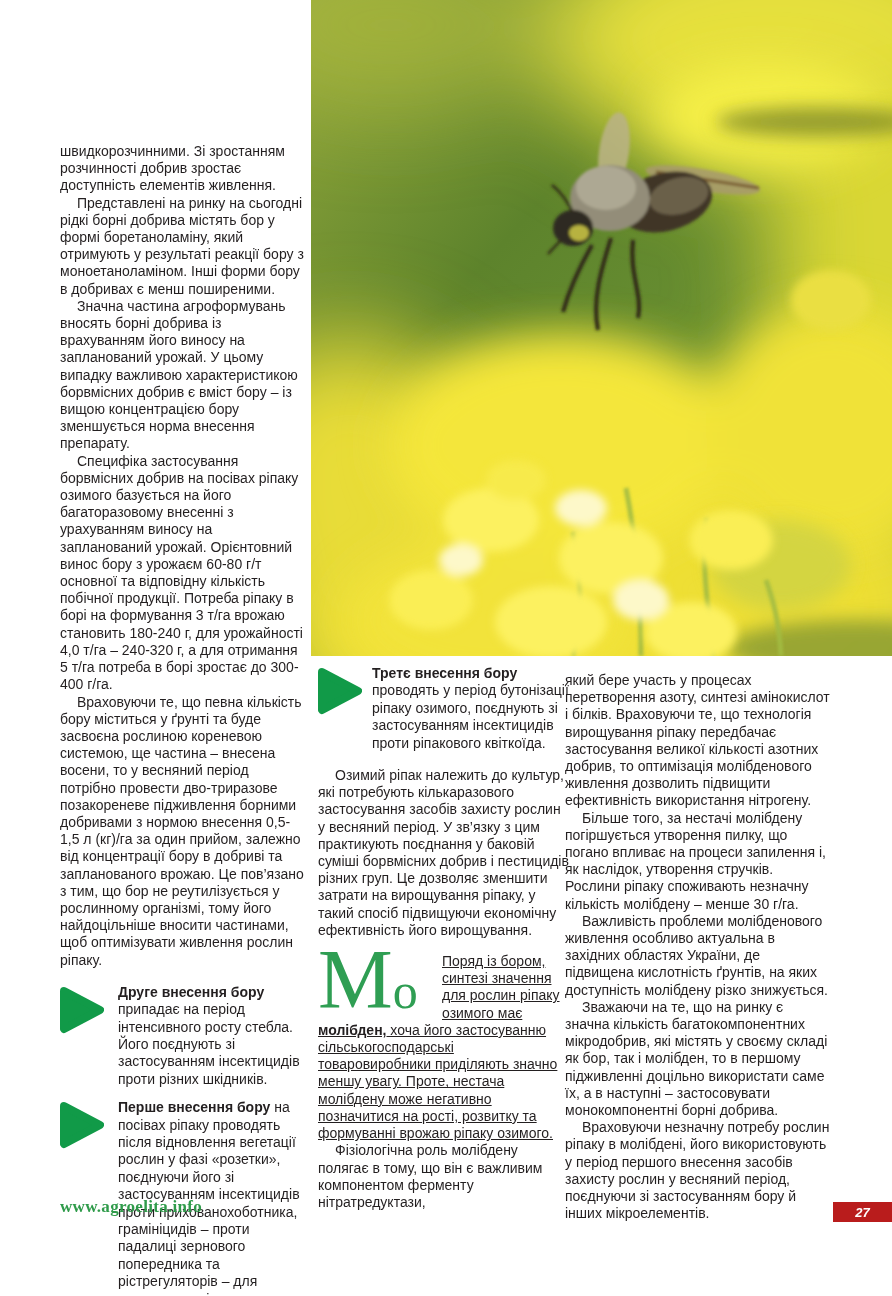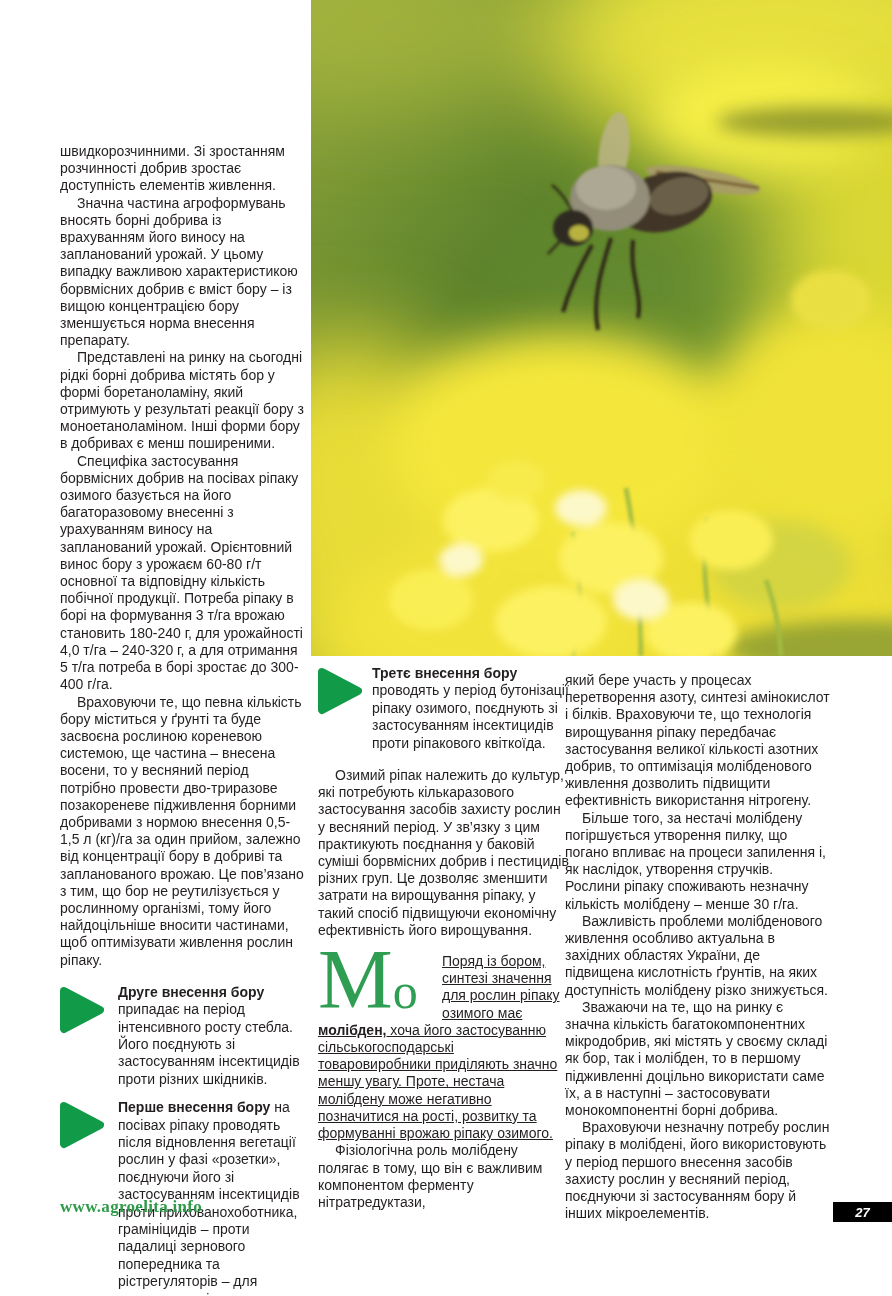--- a/index.html
+++ b/index.html
@@ -21,21 +21,21 @@
   .lead{font-weight:bold;}
   .bold{font-weight:bold;}
   .mid-para{margin-top:15px;}
   .dc-wrap{margin-top:14px;text-decoration:underline;}
   .dropcap{float:left;width:116px;height:56px;margin:2px 8px 0 0;color:#2f9e53;
            font-family:"Liberation Serif",serif;line-height:50px;white-space:nowrap;}
   .dc-big{font-size:84px;}
   .dc-small{font-size:50px;}
   .footer-link{position:absolute;left:60px;top:1197px;font-family:"Liberation Serif",serif;
                font-weight:bold;font-size:17px;color:#2f9b4a;letter-spacing:0.3px;text-decoration:none;}
-  .badge{position:absolute;left:833px;top:1202px;width:59px;height:20px;background:#000000;
+  .badge{position:absolute;left:833px;top:1202px;width:59px;height:20px;background:#b91c1c;
          display:flex;align-items:center;justify-content:center;}
   .badge span{color:#ffffff;font-weight:bold;font-style:italic;font-size:13px;}
 </style>
 </head>
 <body>
 
 <div class="page">
 
   <svg class="photo" viewBox="0 0 581 656" preserveAspectRatio="none" aria-hidden="true">
     <defs>
@@ -114,22 +114,22 @@
         <path d="M322 240 C318 275 332 295 327 318"></path>
         <path d="M281 245 C268 268 258 290 252 312"></path>
       </g>
       <path d="M262 212 C255 200 250 192 241 185" stroke="#2e2817" stroke-width="2.5" fill="none"></path>
       <path d="M250 240 L237 254" stroke="#2e2817" stroke-width="2.5" fill="none"></path>
     </g>
   </svg>
 
   <div class="col col-left">
     <p class="para noindent">швидкорозчинними. Зі зростанням розчинності добрив зростає доступність елементів живлення.</p>
+    <p class="para">Представлені на ринку на сьогодні рідкі борні добрива містять бор у формі боретаноламіну, який отримують у результаті реакції бору з моноетаноламіном. Інші форми бору в добривах є менш поширеними.</p>
     <p class="para">Значна частина агроформувань вносять борні добрива із врахуванням його виносу на запланований урожай. У цьому випадку важливою характеристикою борвмісних добрив є вміст бору – із вищою концентрацією бору зменшується норма внесення препарату.</p>
-    <p class="para">Представлені на ринку на сьогодні рідкі борні добрива містять бор у формі боретаноламіну, який отримують у результаті реакції бору з моноетаноламіном. Інші форми бору в добривах є менш поширеними.</p>
     <p class="para">Специфіка застосування борвмісних добрив на посівах ріпаку озимого базується на його багаторазовому внесенні з урахуванням виносу на запланований урожай. Орієнтовний винос бору з урожаєм 60-80 г/т основної та відповідну кількість побічної продукції. Потреба ріпаку в борі на формування 3 т/га врожаю становить 180-240 г, для урожайності 4,0 т/га – 240-320 г, а для отримання 5 т/га потреба в борі зростає до 300-400 г/га.</p>
     <p class="para">Враховуючи те, що певна кількість бору міститься у ґрунті та буде засвоєна рослиною кореневою системою, ще частина – внесена восени, то у весняний період потрібно провести дво-триразове позакореневе підживлення борними добривами з нормою внесення 0,5-1,5 л (кг)/га за один прийом, залежно від концентрації бору в добриві та запланованого врожаю. Це пов’язано з тим, що бор не реутилізується у рослинному організмі, тому його найдоцільніше вносити частинами, щоб оптимізувати живлення рослин ріпаку.</p>
 
     <div class="bullet bullet-second">
       <div class="arrowbox">
         <svg width="44" height="48" viewBox="0 0 44 48">
           <polygon points="4,5 40,24 4,43" fill="#119a48" stroke="#119a48" stroke-width="8" stroke-linejoin="round"></polygon>
         </svg>
       </div>
       <div class="bullet-body">

